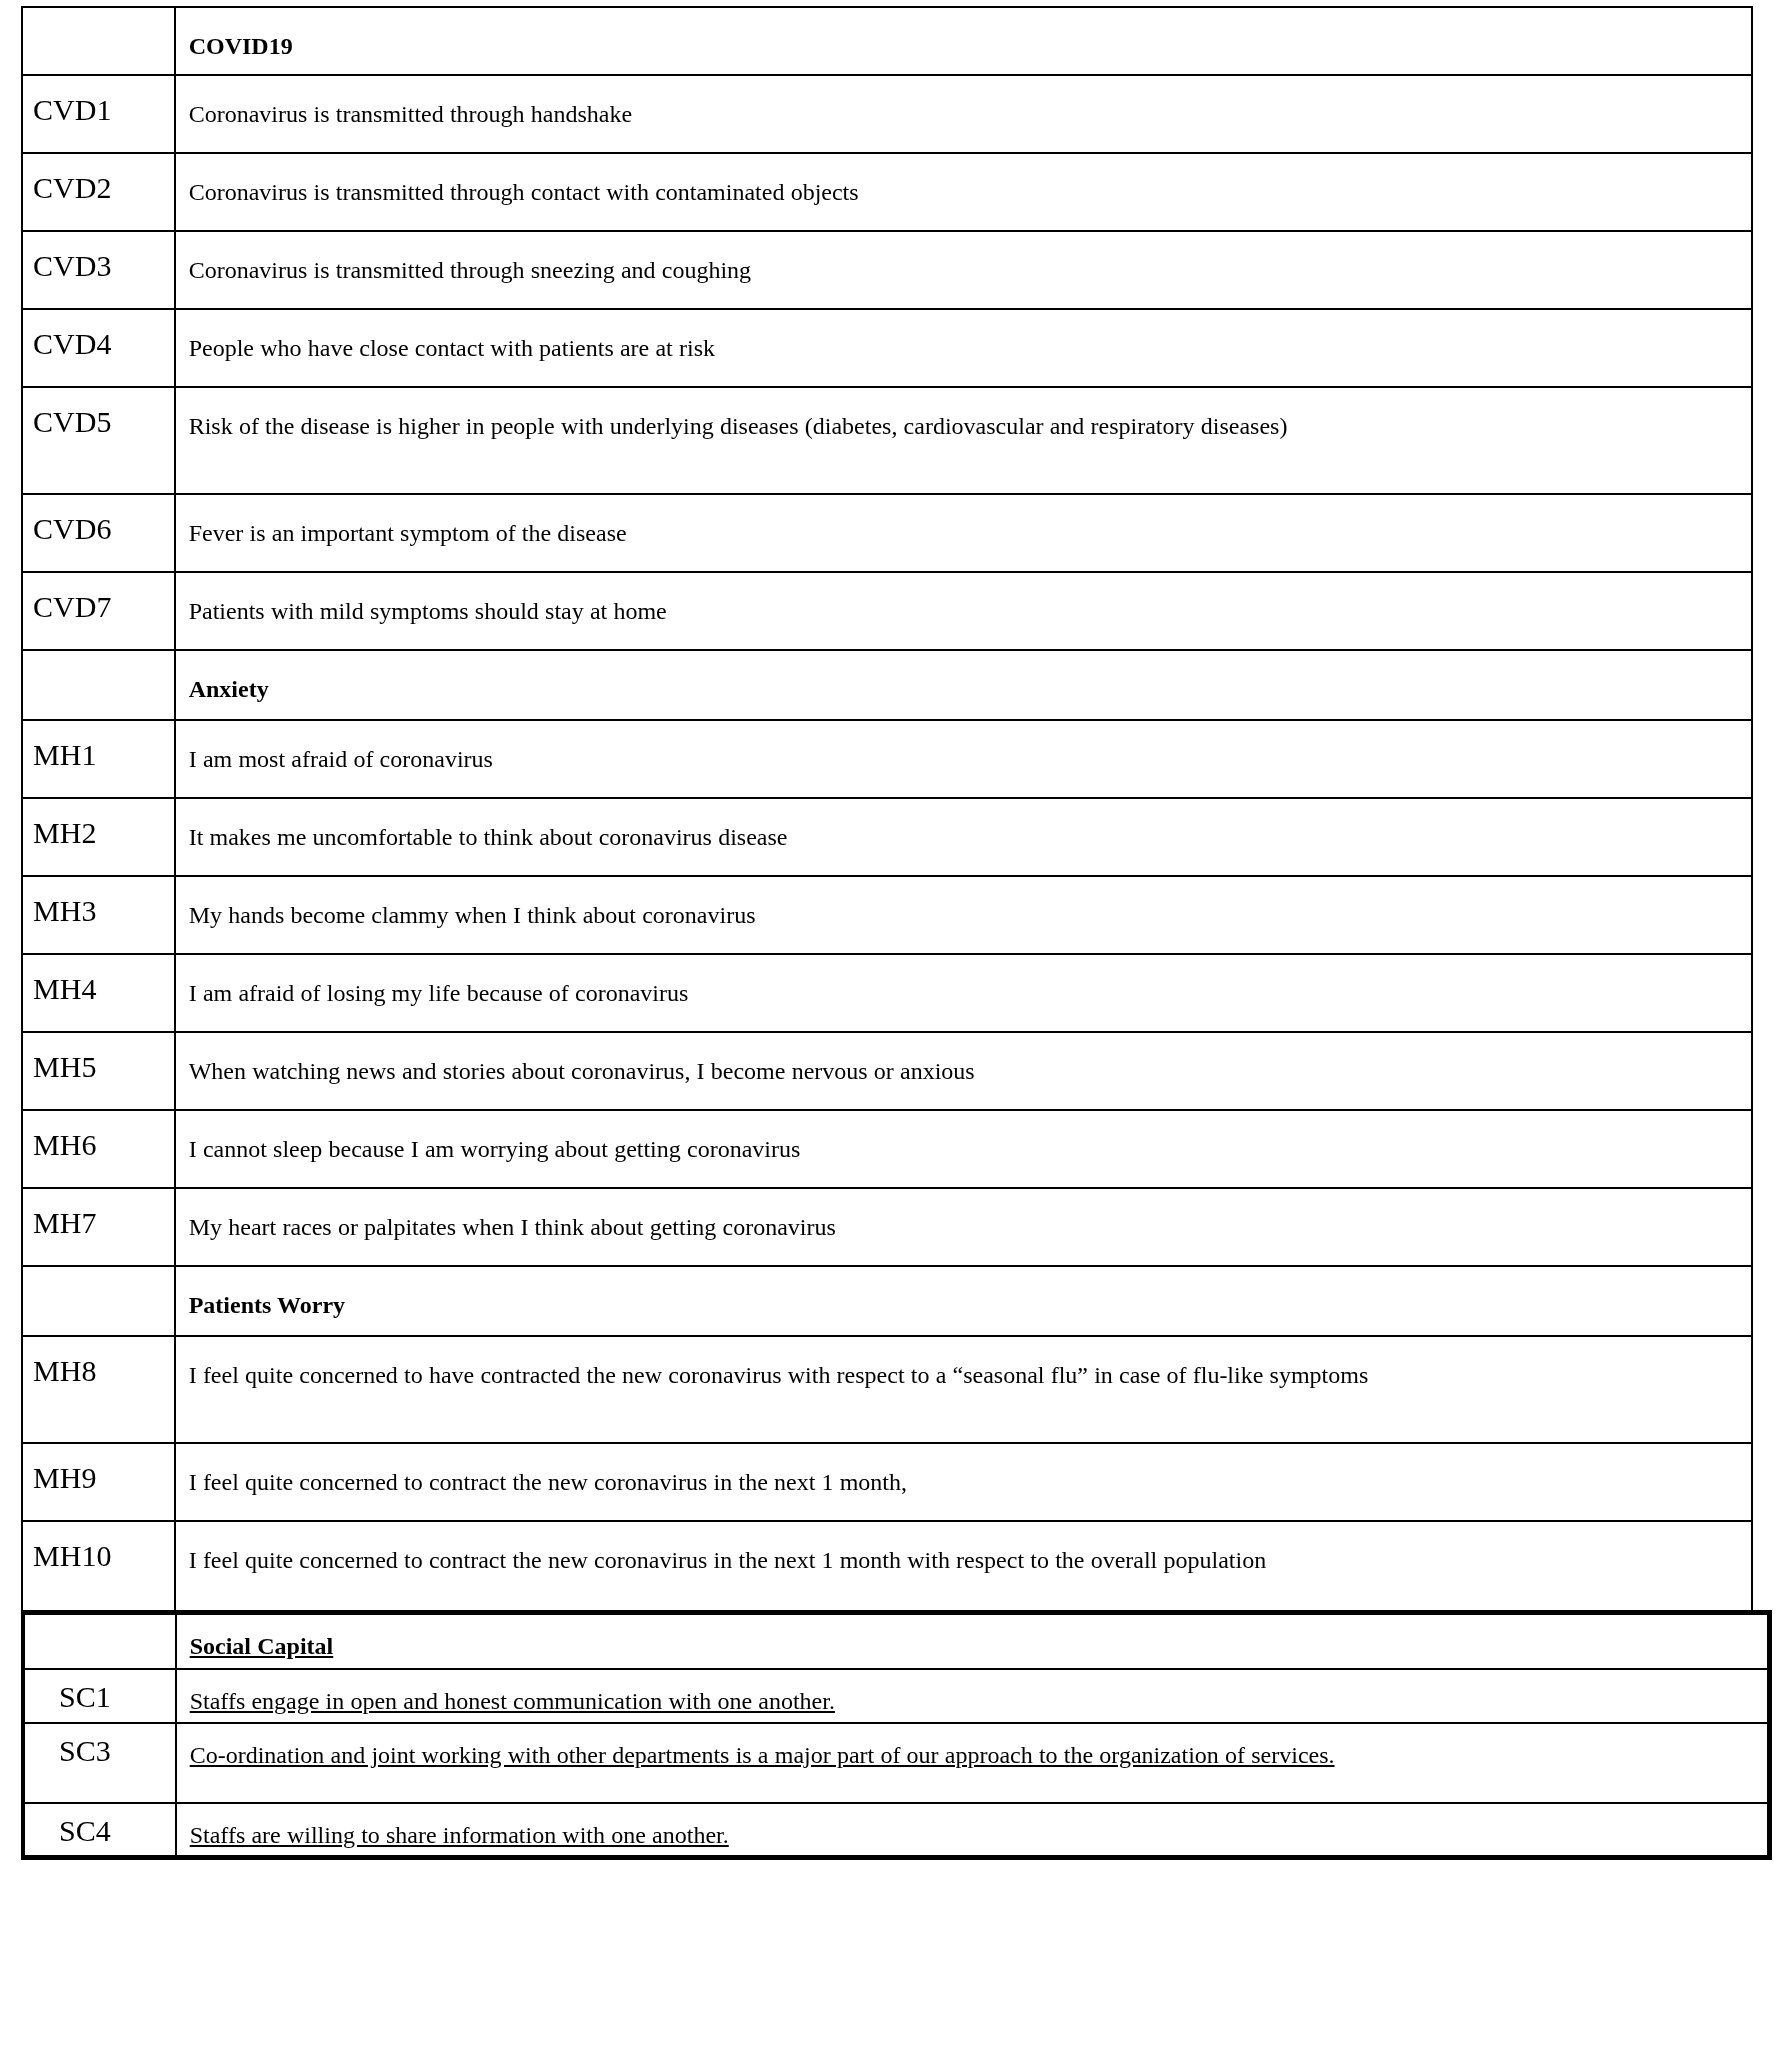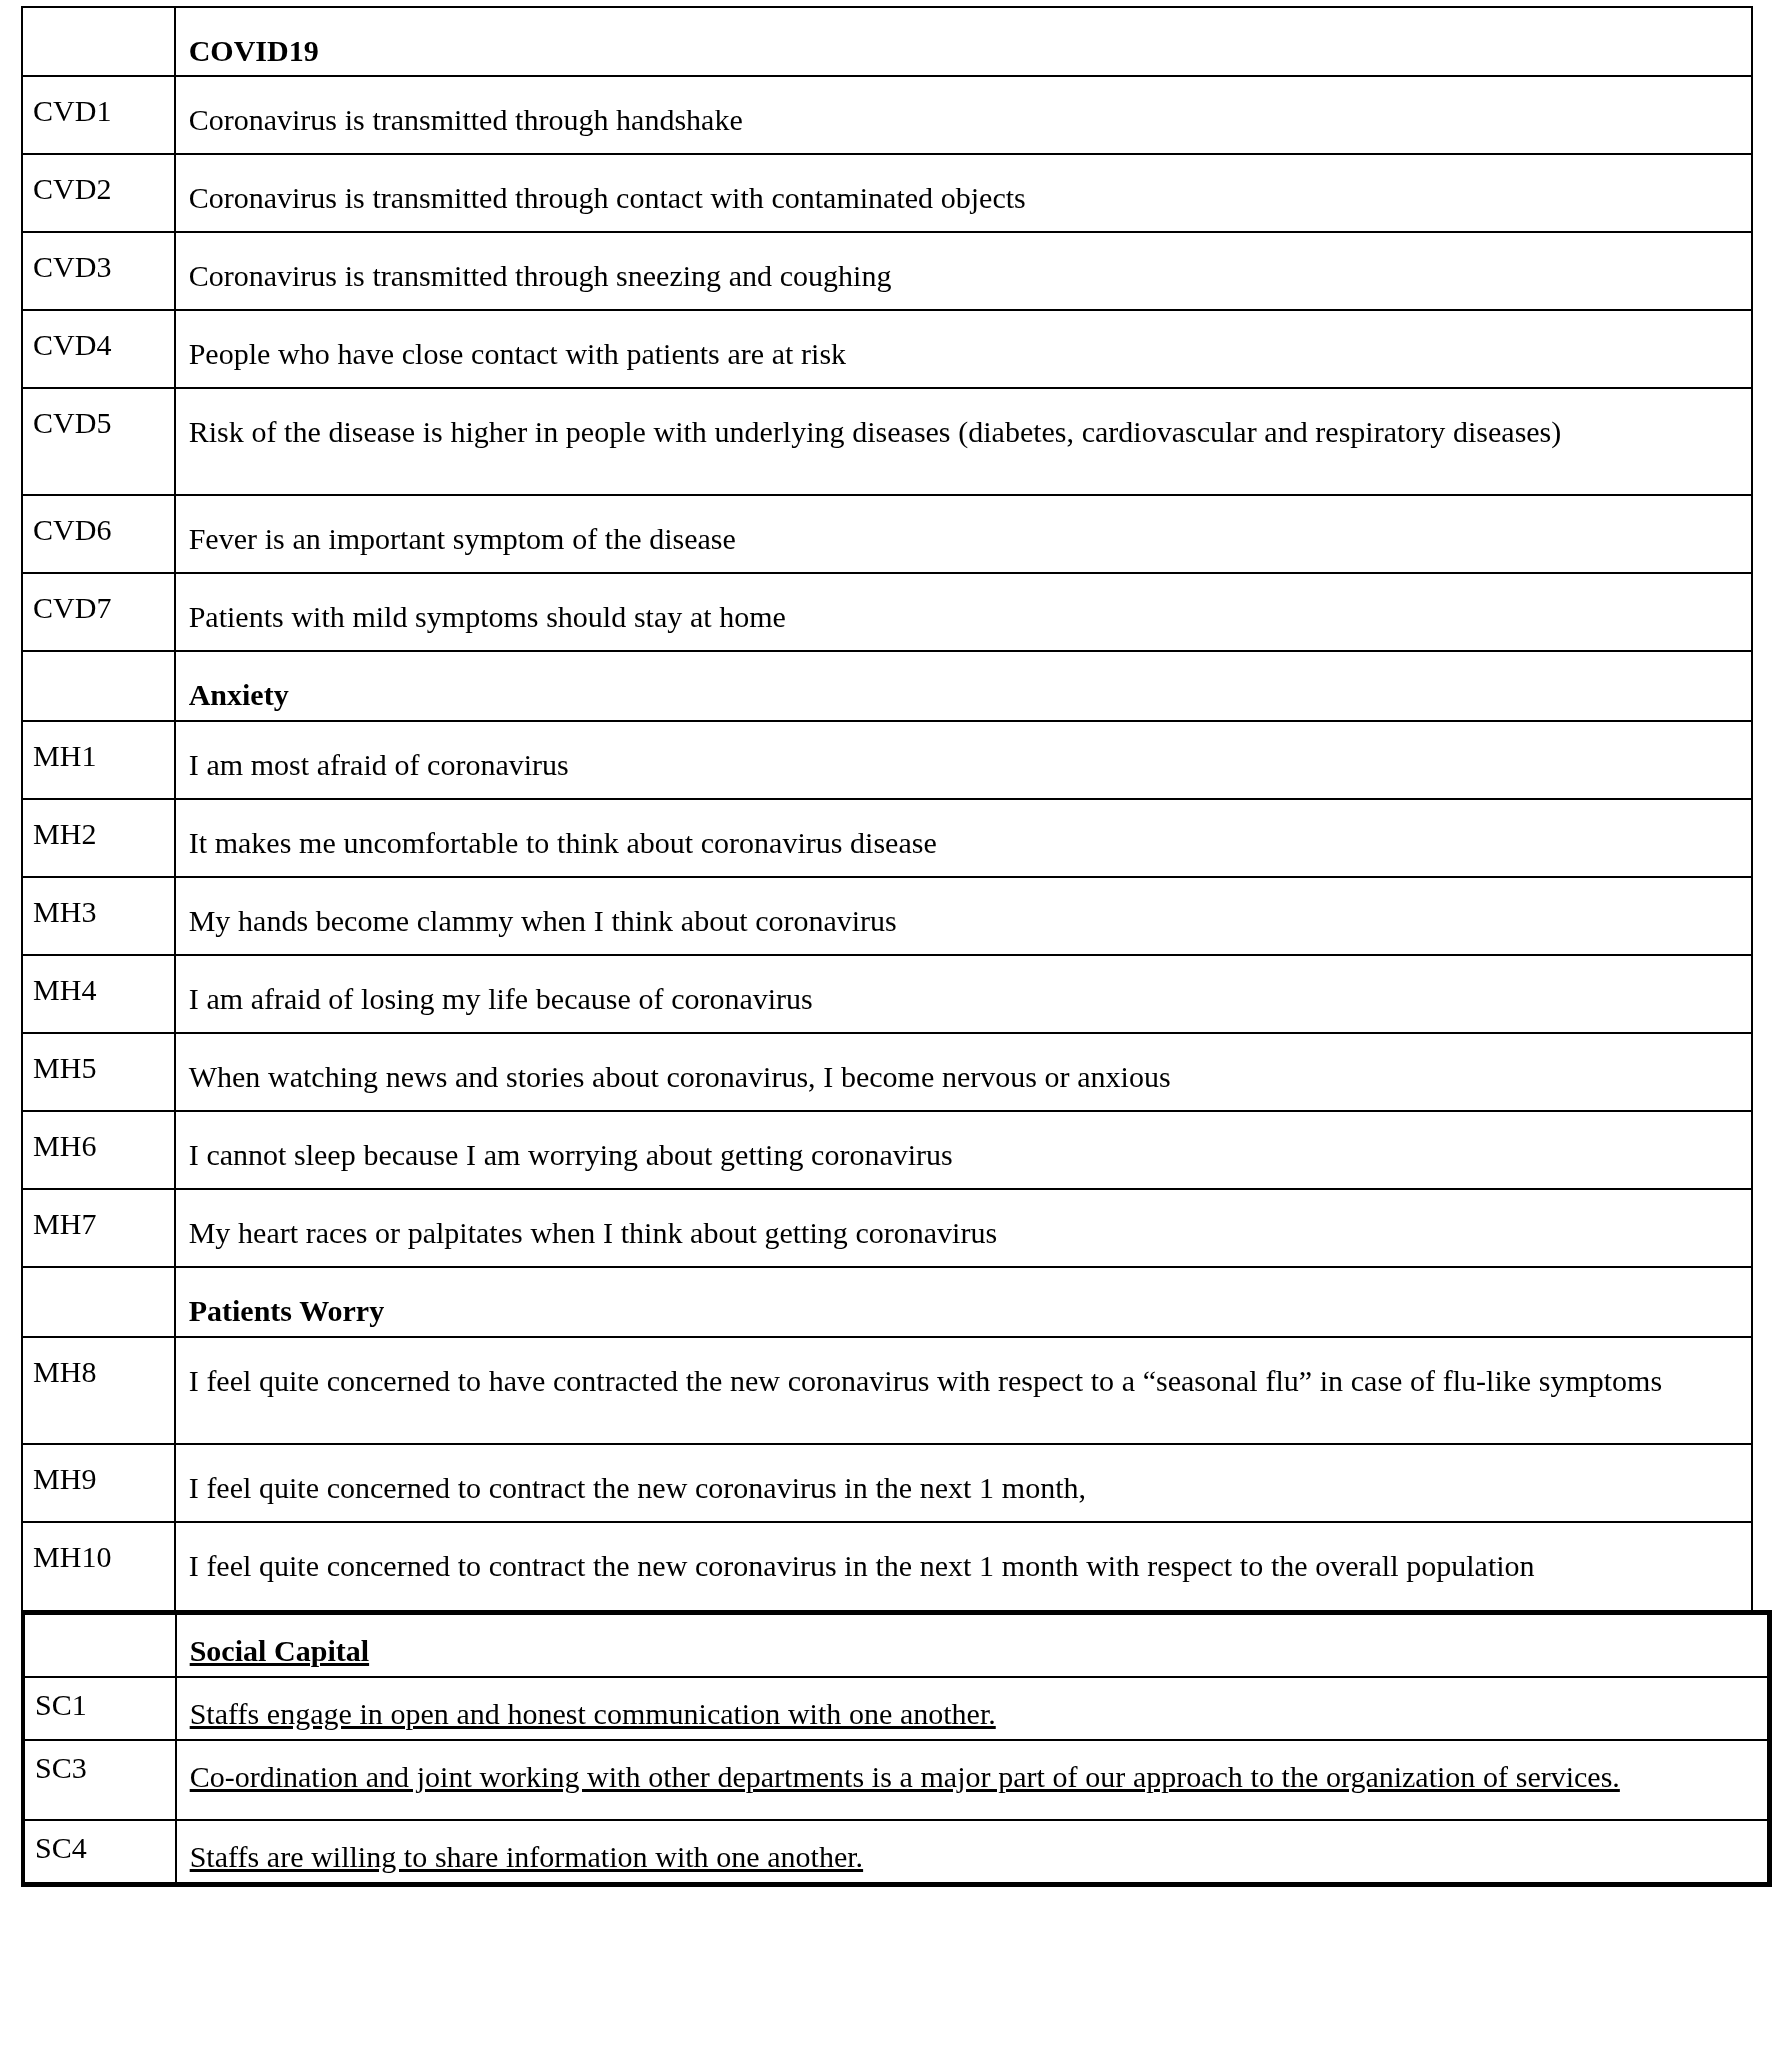--- a/index.html
+++ b/index.html
@@ -75,42 +75,42 @@
     display: block;
     padding: 19px 0 0 9.5px;
     white-space: nowrap;
     font-size: 30px;
     letter-spacing: 0.1px;
   }
 
   .stmt {
     display: block;
     padding: 19px 12.3px 0 12.3px;
-    font-size: 30px;
+    font-size: 24px;
     line-height: 1.62;
     text-align: left;
     word-spacing: 0.2px;
   }
 
   .stmt.hdr {
     font-weight: bold;
     padding-top: 19px;
   }
 
   
   .r-head   { height: 68px; }
   .r-one    { height: 78px; }
   .r-two    { height: 107px; margin-top: 25px; }
   .r-sec    { height: 70px; }
 
   .r-sc-one { height: 54px; }
   .r-sc-two { height: 80px; }
   .r-sc-sec { height: 56px; }
 
-  .sc .code { padding-top: 12.3px; }
+  .sc .code { padding-top: 12.3px; margin-left: 24px; }
   .sc .stmt { padding-top: 12.3px; }
 
   
   .blank { }
 </style>
 </head>
 <body>
 
 <div class="page">
 

